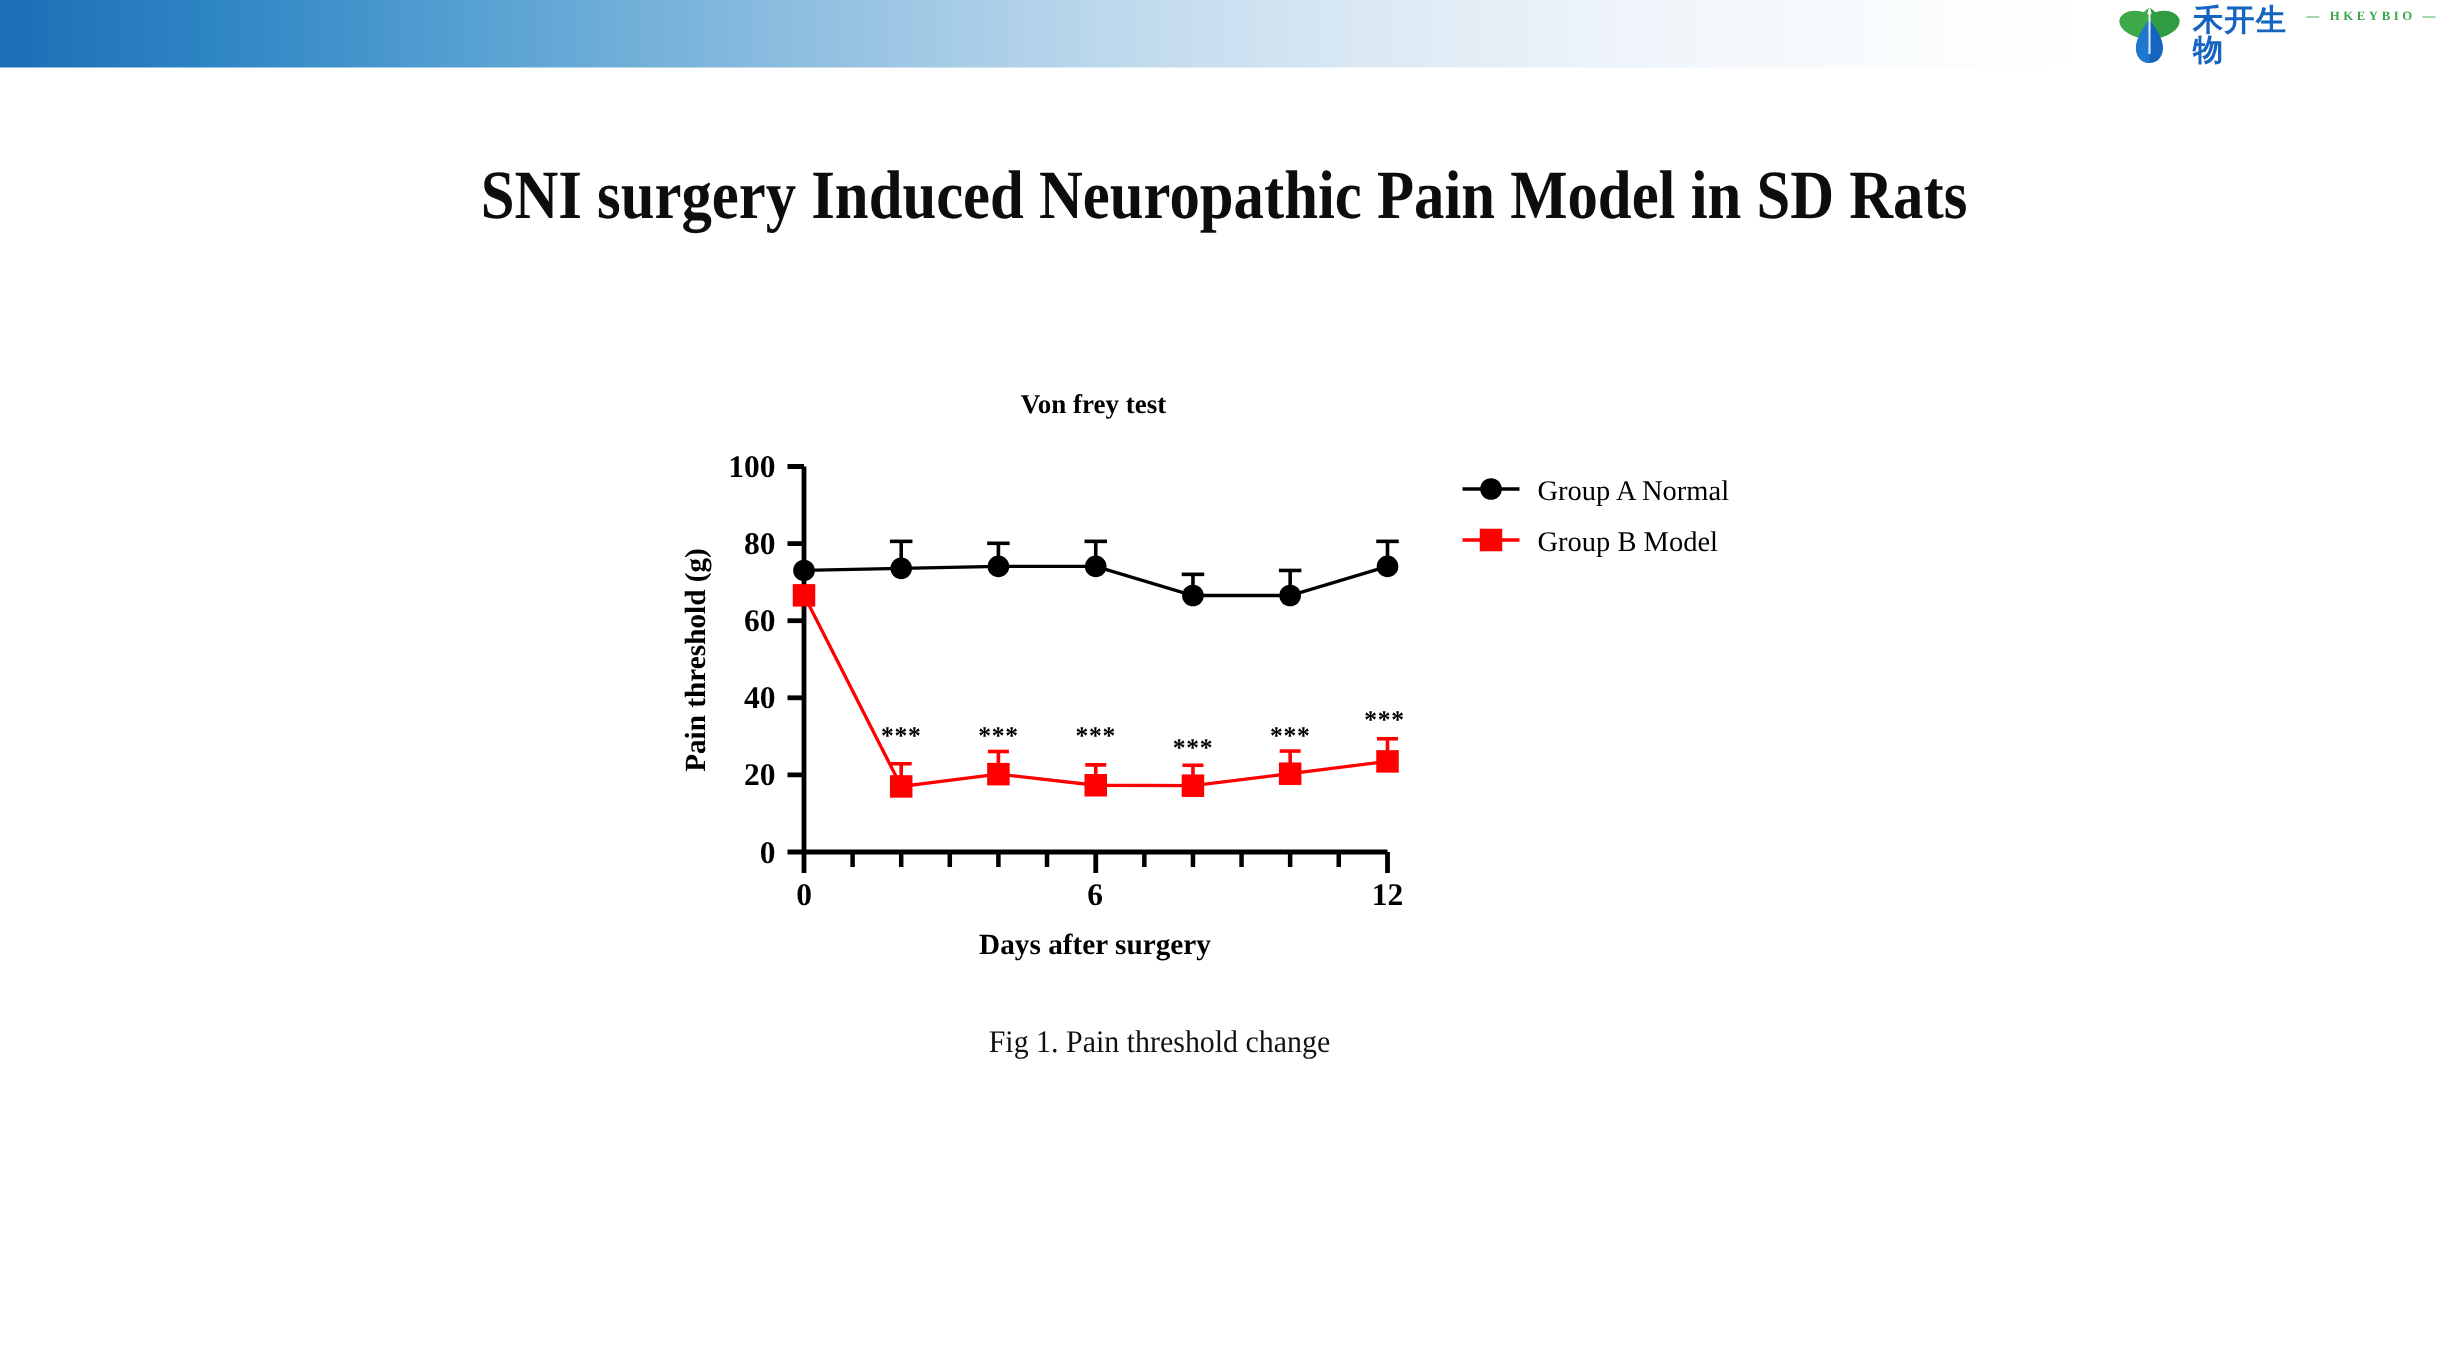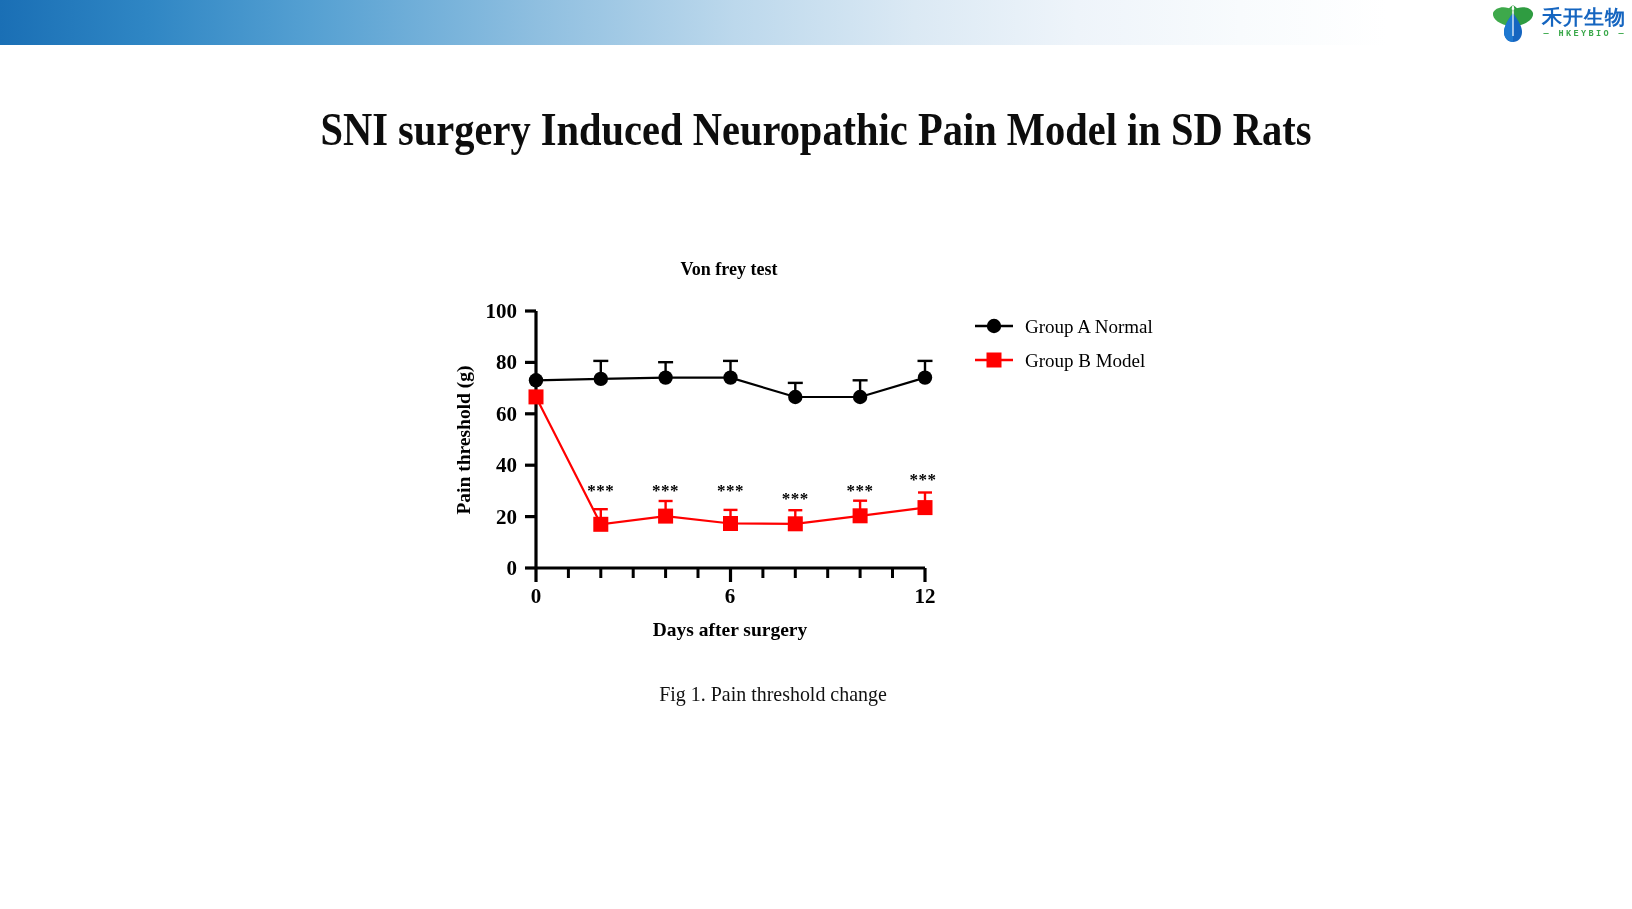--- a/index.html
+++ b/index.html
@@ -12,27 +12,27 @@
   
   #header-bar{
     position:absolute;left:0;top:0;width:1632px;height:45px;
     background:linear-gradient(to right,#1a6fb5 0%,#2f86c4 9%,#55a0d2 19%,#8fbfe0 33%,#bcd8ec 45%,#dbe9f4 56%,#eef4fa 66%,#f8fbfd 76%,#ffffff 85%,#ffffff 100%);
   }
   #brand-logo{
     position:absolute;right:6px;top:0;height:45px;width:215px;
     display:flex;align-items:center;justify-content:flex-end;gap:7px;
   }
   #logo-mark{position:relative;width:44px;height:40px;flex:0 0 44px;}
-  #logo-text{display:flex;flex-direction:column;align-items:flex-end;line-height:1;}
+  #logo-text{display:flex;flex-direction:row;align-items:flex-start;line-height:1;}
   #logo-cn{
     font-family:"DejaVu Sans","Liberation Sans",sans-serif;
     font-size:20px;font-weight:bold;color:#1565c0;letter-spacing:1px;
   }
   #logo-en{
-    font-family:Liberation Mono, monospace;
+    font-family:Liberation Serif, serif;
     font-size:8.5px;font-weight:bold;color:#3aa84a;letter-spacing:2.4px;
     margin-top:3px;white-space:nowrap;
   }
 
   
   #slide-title{
     position:absolute;left:0;top:103px;width:1632px;text-align:center;
     font-family:"Liberation Serif","DejaVu Serif",serif;
     font-weight:bold;font-size:46px;color:#0d0d0d;
     transform:scaleX(.88);transform-origin:center top;

